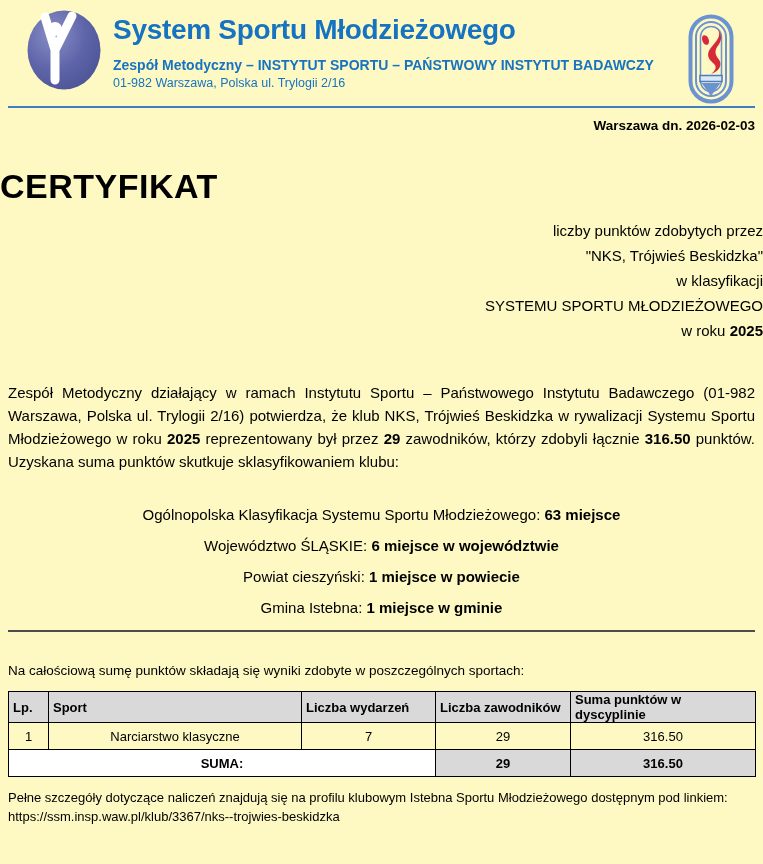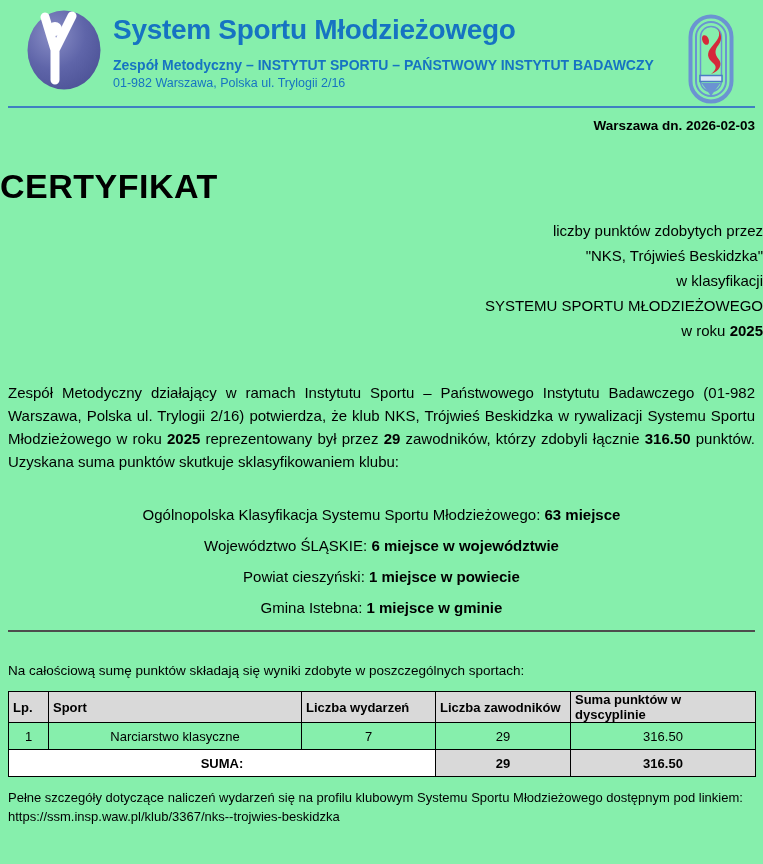--- a/index.html
+++ b/index.html
@@ -9,21 +9,21 @@
     --logo-purple:#5b61a5;
     --logo-blue:#6b93d2;
     --logo-red:#d6293a;
   }
   *{box-sizing:border-box;}
   html,body{margin:0;padding:0;}
   body{
     width:763px;height:864px;background:#ffffff;color:#000;
     font-family:"Liberation Sans",sans-serif;
   }
-  .page{position:relative;width:763px;height:864px;overflow:hidden;background:#86efac;}
+  .page{position:relative;width:763px;height:864px;overflow:hidden;background:#fef9c3;}
 
   
   .hdr{position:relative;height:106px;}
   .logo-left{position:absolute;left:27px;top:10px;}
   .logo-right{position:absolute;left:688px;top:14px;}
   .brand{position:absolute;left:113px;top:14px;width:560px;}
   .brand-title{margin:0;font-size:28px;font-weight:bold;color:var(--brand);letter-spacing:-0.3px;}
   .brand-subtitle{margin-top:11px;font-size:14px;font-weight:bold;color:var(--brand);}
   .brand-address{margin-top:3px;font-size:12.5px;color:var(--brand);}
   .header-rule{margin:0 8px;border:none;border-top:2px solid var(--rule);height:0;}
@@ -159,17 +159,17 @@
       </tr>
       <tr>
         <td class="suma-label" colspan="3">SUMA:</td>
         <td class="suma-cell">29</td>
         <td class="suma-cell">316.50</td>
       </tr>
     </tbody>
   </table>
 
   <div class="footer">
-    <div>Pełne szczegóły dotyczące naliczeń wydarzeń się na profilu klubowym Systemu Sportu Młodzieżowego dostępnym pod linkiem:</div>
+    <div>Pełne szczegóły dotyczące naliczeń znajdują się na profilu klubowym Istebna Sportu Młodzieżowego dostępnym pod linkiem:</div>
     <div>https://ssm.insp.waw.pl/klub/3367/nks--trojwies-beskidzka</div>
   </div>
 
 </div>
 
 </body></html>

